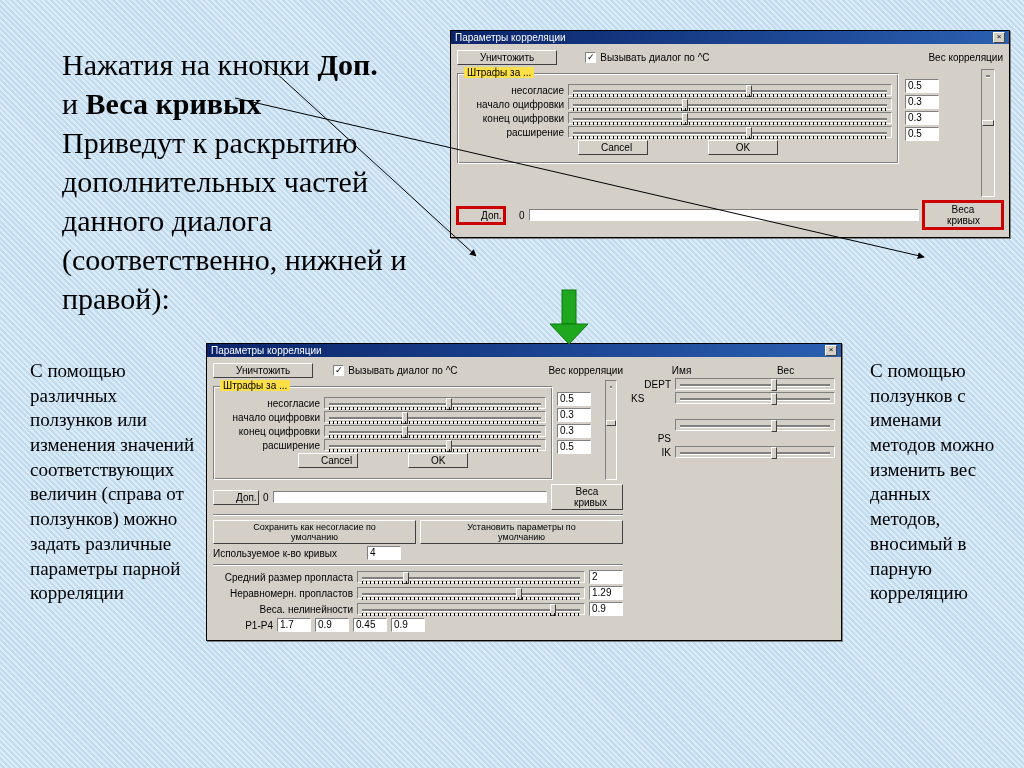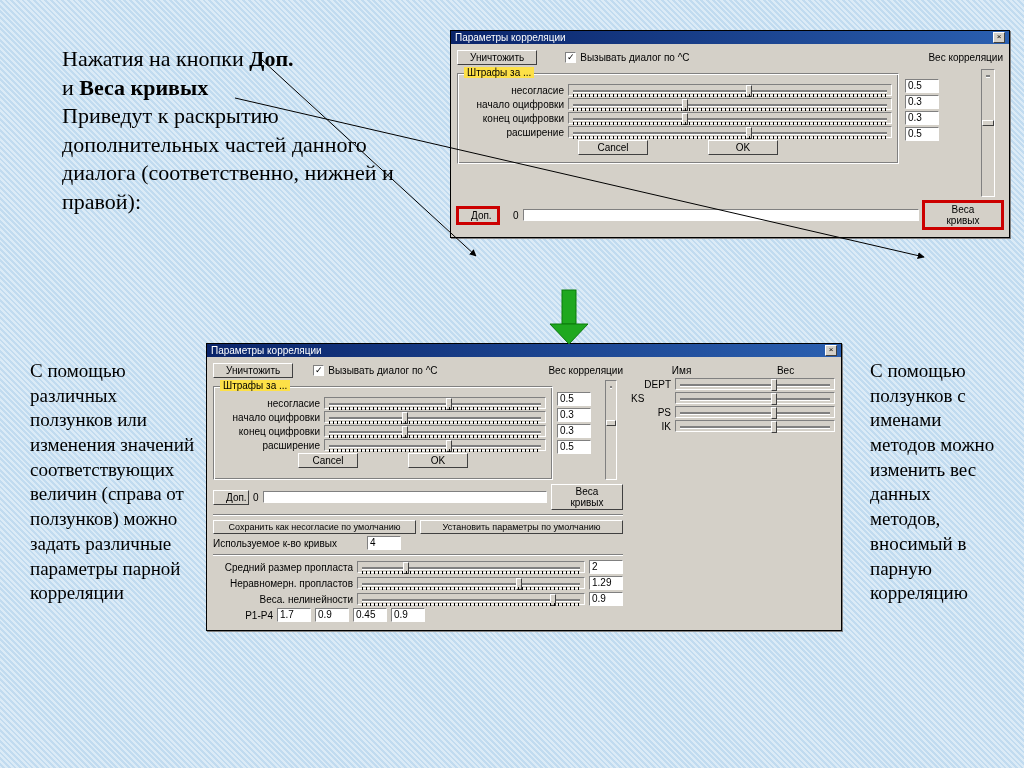--- a/index.html
+++ b/index.html
@@ -8,21 +8,21 @@
     width: 1024px; height: 768px;
     font-family: Tahoma, Arial, sans-serif;
     background: #c8e0f2
       repeating-linear-gradient(45deg, rgba(255,255,255,0.35) 0 2px, rgba(180,210,235,0.35) 2px 4px);
     position: relative;
     overflow: hidden;
   }
   .slide-text {
     position: absolute;
     font-family: "Times New Roman", serif;
-    font-size: 22px;
+    font-size: 30px;
     line-height: 1.3;
     color: #000;
   }
   .slide-text b { font-weight: bold; }
   .slide-text-small {
     font-family: "Times New Roman", serif;
     font-size: 19px;
     line-height: 1.3;
     color: #000;
     position: absolute;
@@ -53,21 +53,21 @@
     text-align: center; color: #000;
     font-family: Arial;
   }
   .win-body { padding: 4px 6px 6px 6px; font-size: 10px; color: #000; position: relative; }
 
   .btn {
     background: #d4d0c8;
     border: 1px solid #fff;
     border-right-color: #404040; border-bottom-color: #404040;
     font-size: 10px;
-    padding: 1px 12px;
+    padding: 1px 22px;
     display: inline-block;
     text-align: center;
     cursor: default;
   }
   .fieldset {
     border: 1px solid #808080;
     border-right-color: #fff; border-bottom-color: #fff;
     box-shadow: inset 1px 1px 0 #fff, inset -1px -1px 0 #808080;
     position: relative;
     padding: 8px 6px 6px 6px;
@@ -352,21 +352,21 @@
                 <span class="thumb" style="left:60%"></span>
               </div>
             </div>
             <div class="row">
               <label style="width:40px;text-align:left;">KS</label>
               <div class="slider">
                 <span class="thumb" style="left:60%"></span>
               </div>
             </div>
             <div class="row">
-              <label style="width:40px;text-align:right;">PS</label>
+              <label style="width:40px;text-align:right;margin-top:27px;">PS</label>
               <div class="slider">
                 <span class="thumb" style="left:60%"></span>
               </div>
             </div>
             <div class="row">
               <label style="width:40px;text-align:right;">IK</label>
               <div class="slider">
                 <span class="thumb" style="left:60%"></span>
               </div>
             </div>

